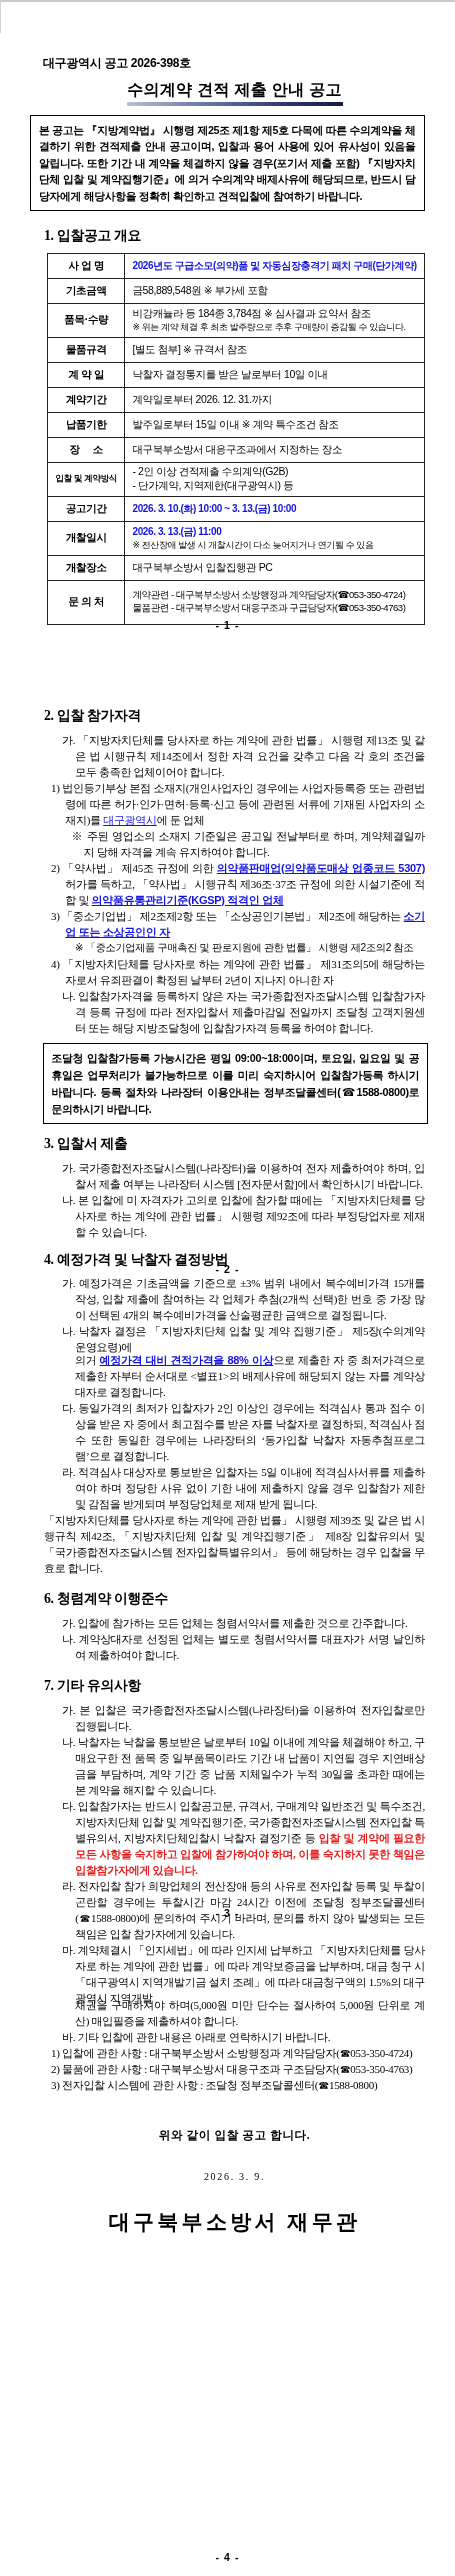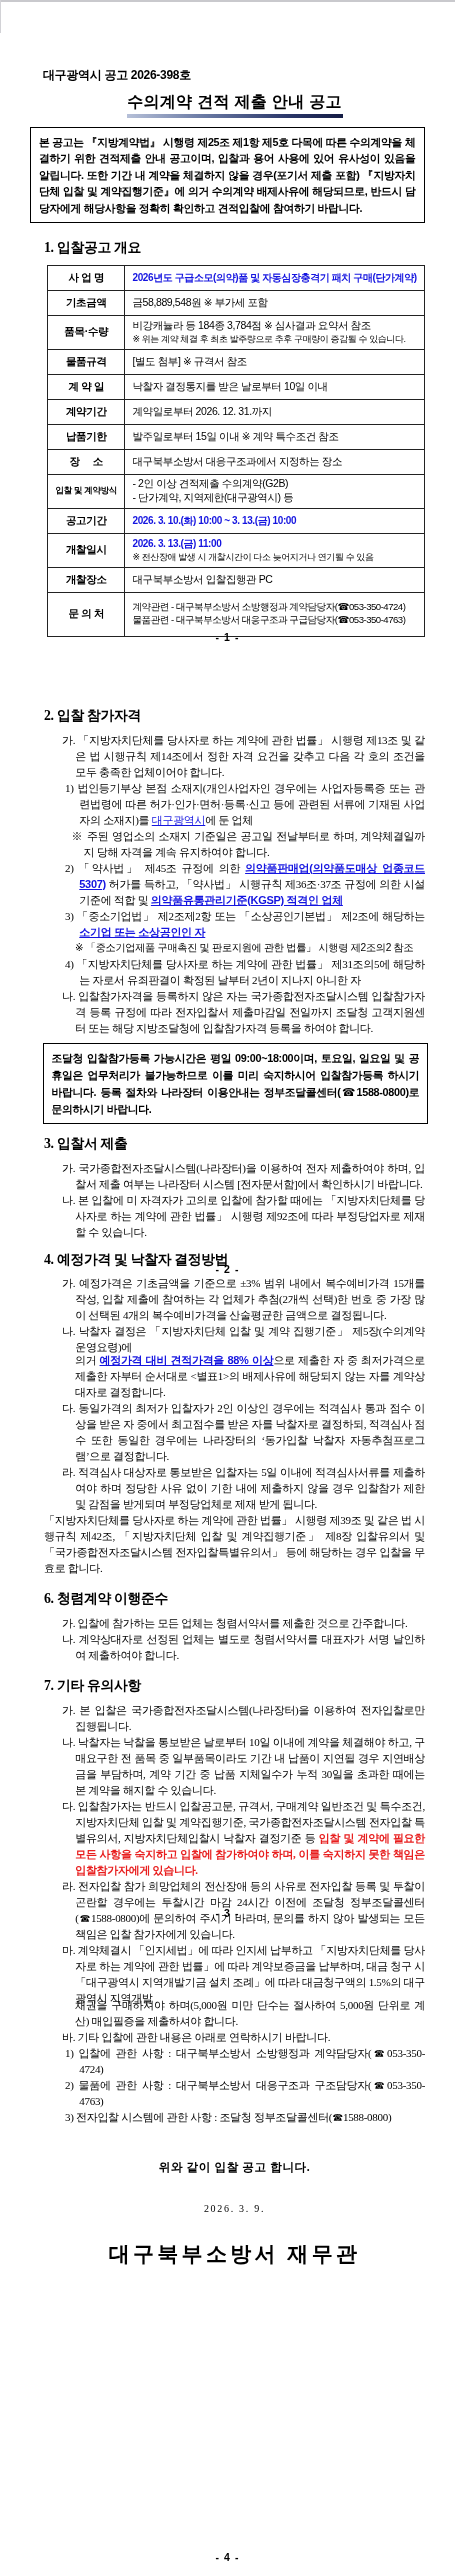--- a/index.html
+++ b/index.html
@@ -3,21 +3,21 @@
 <meta charset="utf-8">
 <style>
   html,body{margin:0;padding:0;background:#ffffff;}
   #doc{
     position:relative;width:455px;height:2576px;background:#fff;
     font-family:"Liberation Serif","DejaVu Serif",serif;color:#000;overflow:hidden;
   }
   #edge-top{position:absolute;top:0;left:0;width:455px;height:1.7px;background:#c9c9cd;}
   #edge-left{position:absolute;top:0;left:0;width:1.1px;height:33px;background:#d2d2d6;}
   .page{position:absolute;left:0;width:455px;}
-  #p1{top:12px;height:644px;}
+  #p1{top:0;height:644px;}
   #p2{top:644px;height:644px;}
   #p3{top:1288px;height:644px;}
   #p4{top:1932px;height:644px;}
   .inner{padding:0 30px 0 44px;}
   #p1 .inner{padding-top:55px;}
   #p2 .inner{padding-top:63px;}
   #p3 .inner{padding-top:64px;}
   #p4 .inner{padding-top:65px;}
   .notice-no{font-family:"Liberation Sans","DejaVu Sans",sans-serif;font-weight:700;font-size:12px;letter-spacing:-0.3px;margin-left:-1.1px;}
   .title{font-family:"Liberation Sans","DejaVu Sans",sans-serif;font-weight:800;font-size:16px;text-align:center;margin-top:7.7px;letter-spacing:0.3px;}
@@ -26,21 +26,21 @@
   }
   .intro-box{
     border:1.7px solid #000;box-sizing:border-box;width:395px;margin:8.8px 0 0 -14.3px;
     padding:6px 8.3px;font-family:"Liberation Sans","DejaVu Sans",sans-serif;font-weight:700;
     font-size:10.8px;line-height:16.5px;text-align:justify;letter-spacing:-0.3px;
   }
   .sec-h{font-size:13.8px;font-weight:700;letter-spacing:-0.3px;margin:14.3px 0 6.6px 0;}
   #p1 .sec-h{margin-top:15.4px;}
   .para{font-size:11px;line-height:16px;text-align:justify;letter-spacing:-0.3px;}
   .item{margin-left:18px;padding-left:13.2px;text-indent:-13.2px;}
-  .subitem{margin-left:21px;padding-left:14.3px;text-indent:-14.3px;}
+  .subitem{margin-left:7px;padding-left:14.3px;text-indent:-14.3px;}
   .note{margin-left:27.6px;padding-left:12px;text-indent:-12px;}
   .note-bold{font-family:"Liberation Sans","DejaVu Sans",sans-serif;font-weight:400;font-size:10.2px;
     margin-left:31px;line-height:16px;letter-spacing:-0.3px;}
   .cont{margin-left:31px;}
   .flush{margin-left:0;}
   .blue{color:#1414e0;text-decoration:underline;font-family:"Liberation Sans","DejaVu Sans",sans-serif;font-weight:700;letter-spacing:-0.3px;}
   .blue-serif{color:#1414e0;text-decoration:underline;}
   .red{color:#e81e1e;font-weight:700;}
   .notice-box2{
     border:1.7px solid #000;box-sizing:border-box;width:385px;margin:7.7px 0 0 -1.1px;

